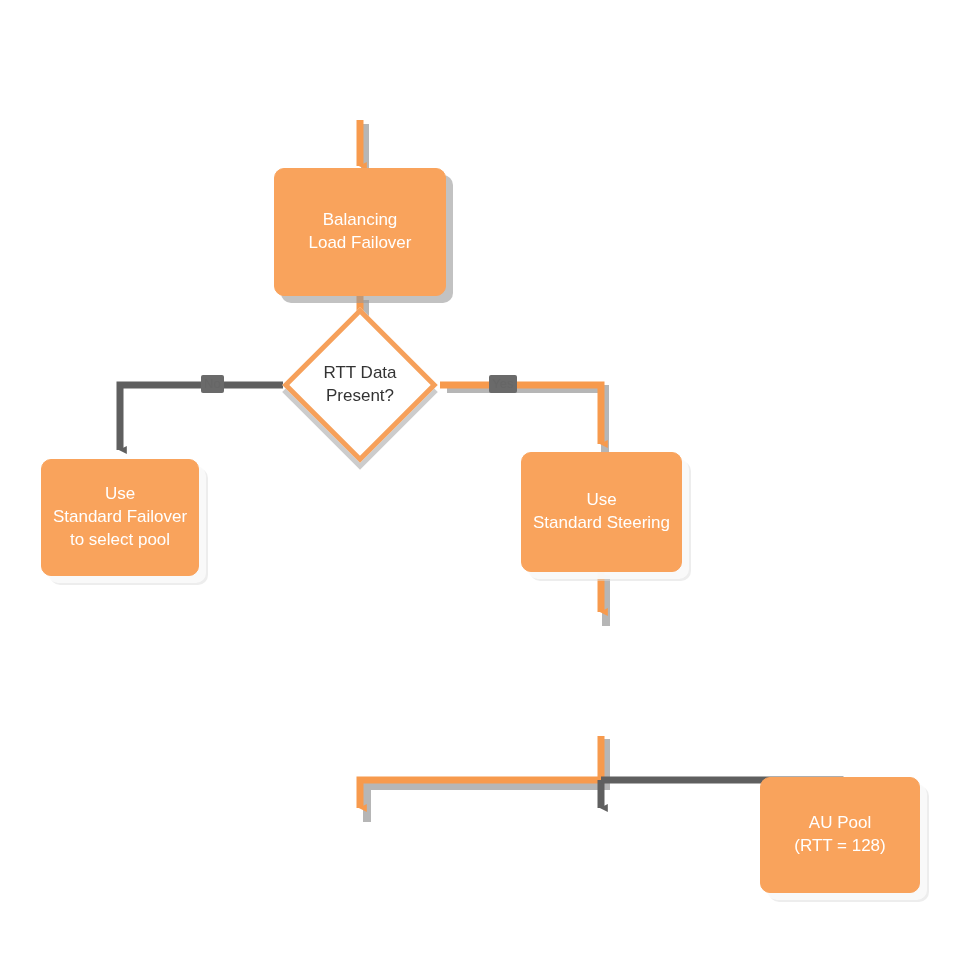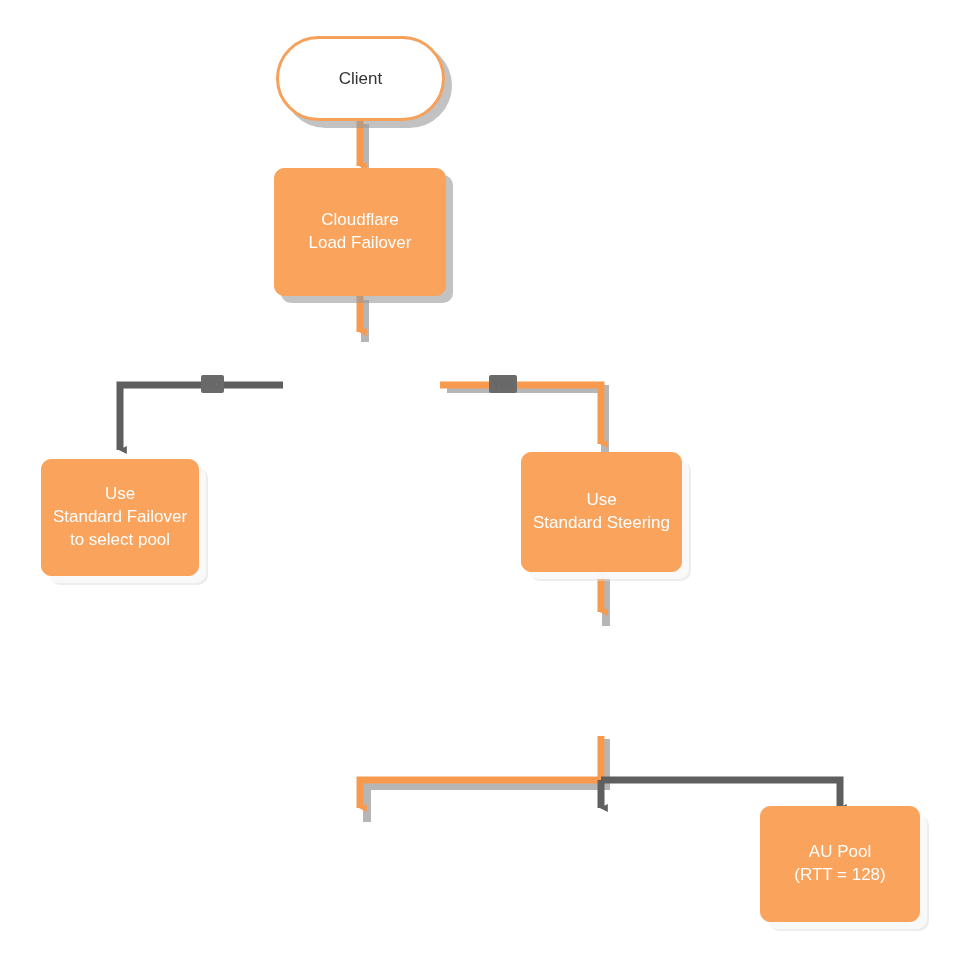--- a/index.html
+++ b/index.html
@@ -116,51 +116,57 @@
     </g>
 
     <g>
       <path d="M601,780 L840,780 L840,808" stroke="#5F5F5F" stroke-width="7" fill="none" marker-end="url(#arrowGray)"></path>
     </g>
   </svg>
 
   <div class="edge-label" style="left:201px;top:375px;">No</div>
   <div class="edge-label" style="left:489px;top:375px;">Yes</div>
 
-  <div class="node stadium shadow-grey" style="left:276px;top:36px;width:169px;height:85px;">
-    <span>Client</span>
-  </div>
 
   <div class="node process shadow-grey" style="left:274px;top:168px;width:172px;height:128px;">
     <div>
-      <div>Cloudflare</div>
+      <div>Balancing</div>
       <div>Load Failover</div>
     </div>
   </div>
 
+  <div class="diamond-wrap" style="left:305px;top:330px;width:110px;height:110px;">
+    <div class="dia"></div>
+    <div class="dlabel">
+      <div>
+        <div>RTT Data</div>
+        <div>Present?</div>
+      </div>
+    </div>
+  </div>
 
   <div class="node process shadow-white" style="left:41px;top:459px;width:158px;height:117px;">
     <div>
       <div>Use</div>
       <div>Standard Failover</div>
       <div>to select pool</div>
     </div>
   </div>
 
   <div class="node process shadow-white" style="left:521px;top:452px;width:161px;height:120px;">
     <div>
       <div>Use</div>
       <div>Standard Steering</div>
     </div>
   </div>
 
 
 
 
-  <div class="node process shadow-white" style="left:760px;top:806px;width:160px;height:116px;">
+  <div class="node process shadow-white" style="left:760px;top:777px;width:160px;height:116px;">
     <div>
       <div>AU Pool</div>
       <div>
         <span>(</span><span>RTT = 128</span><span>)</span>
       </div>
     </div>
   </div>
 
 </div>
 

